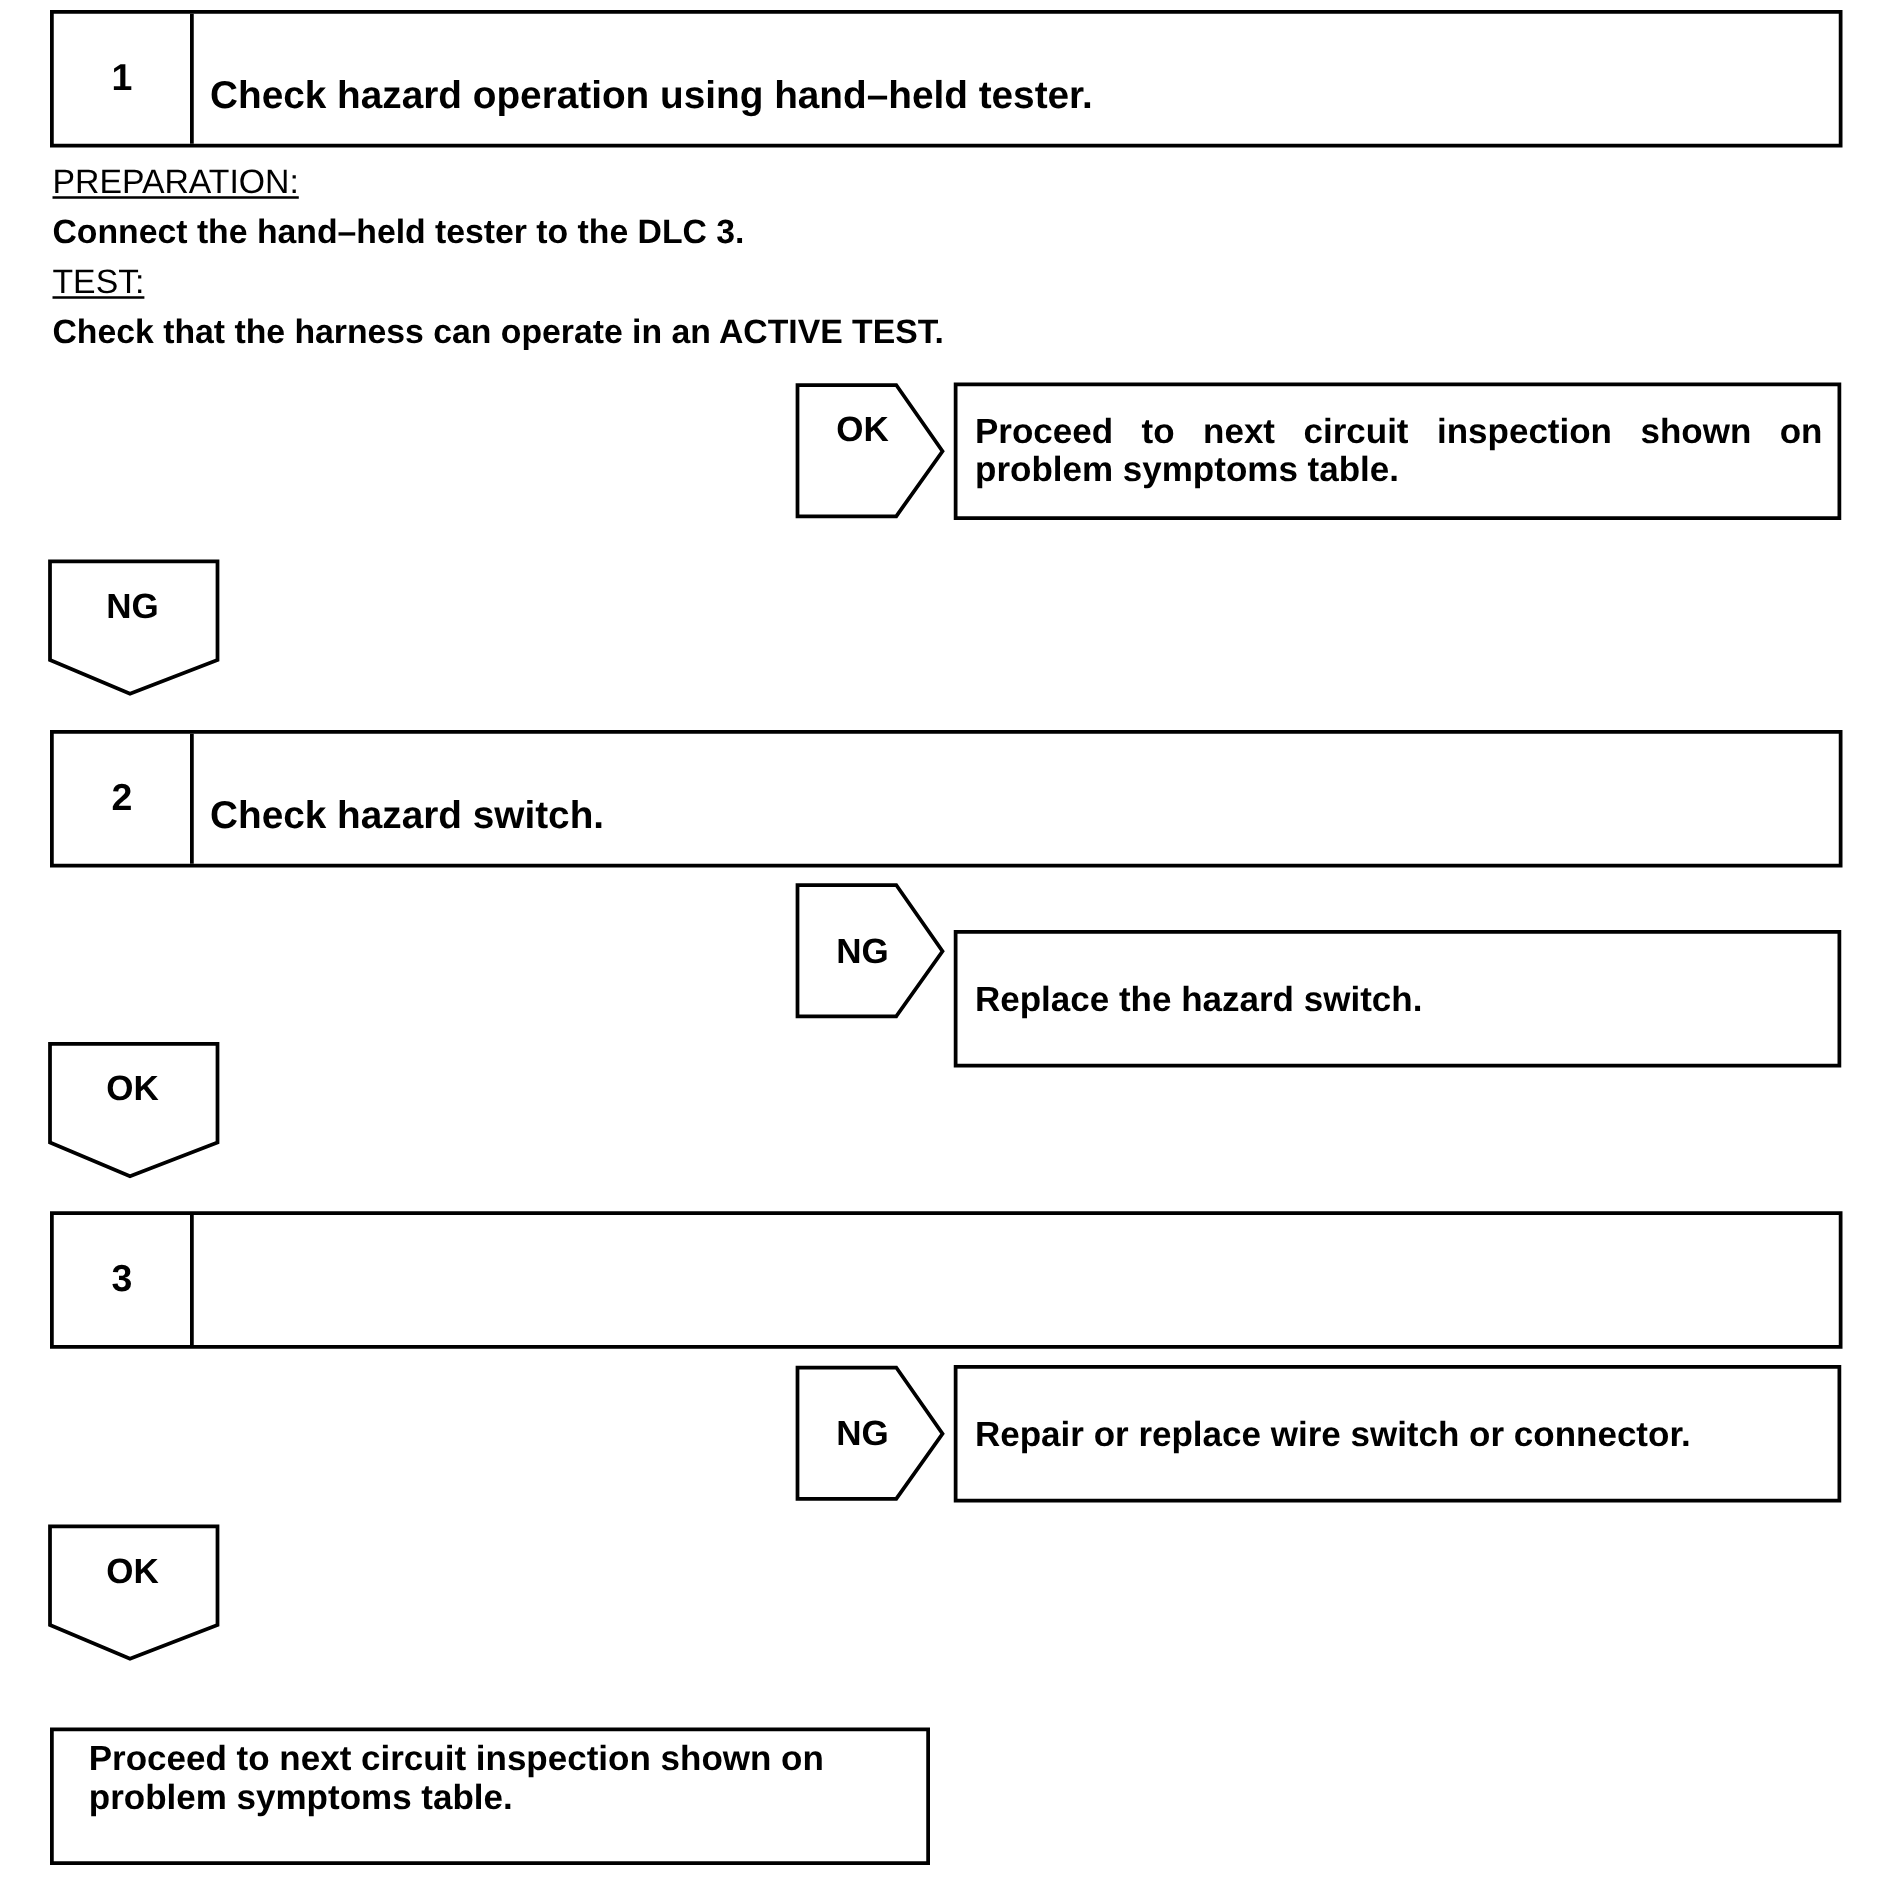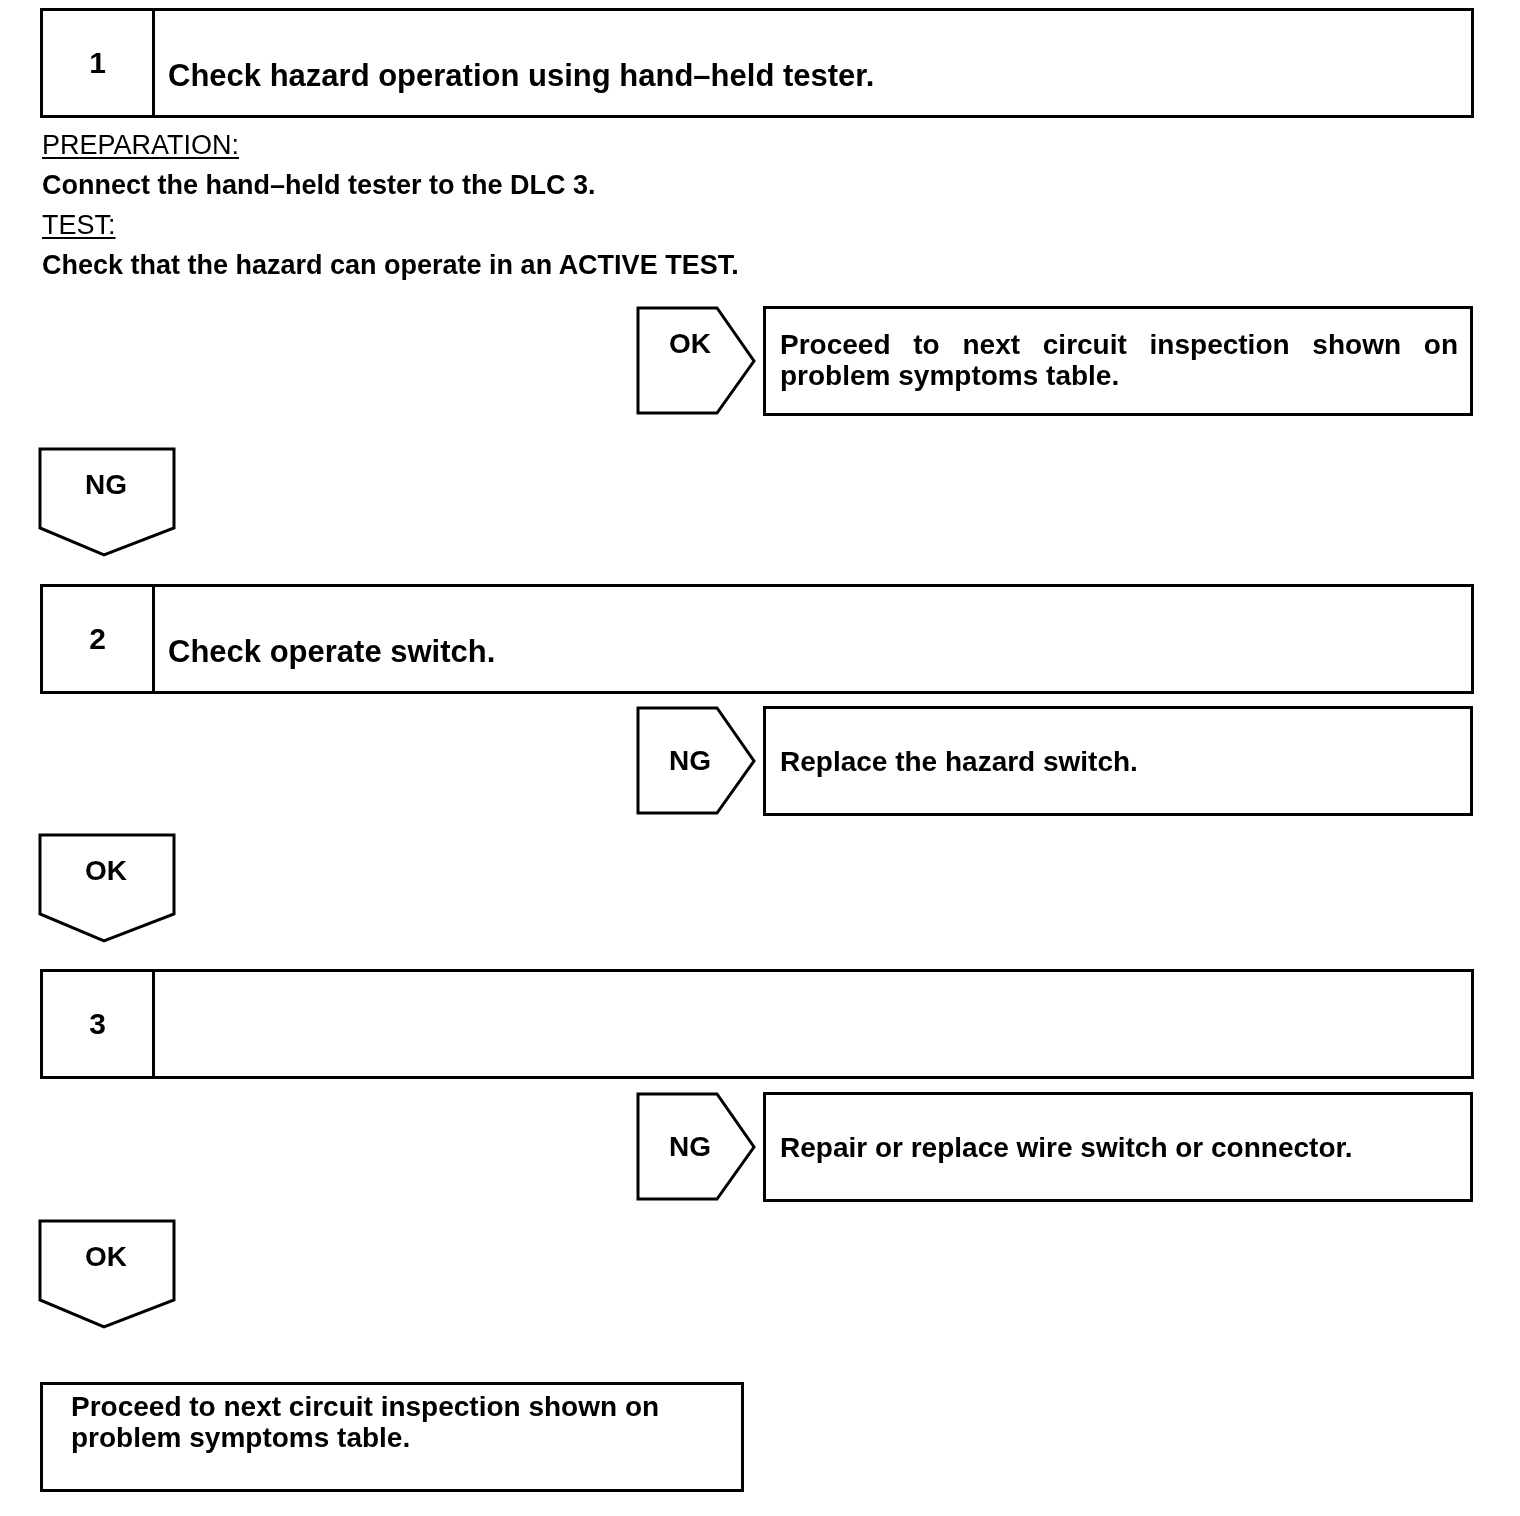--- a/index.html
+++ b/index.html
@@ -39,51 +39,51 @@
 <body>
 
 <div class="step-box" style="top:8px;">
   <div class="step-num">1</div>
   <div class="step-title">Check hazard operation using hand–held tester.</div>
 </div>
 
 <div class="label-heading" style="top:130px;">PREPARATION:</div>
 <div class="body-text" style="top:170px;">Connect the hand–held tester to the DLC 3.</div>
 <div class="label-heading" style="top:210px;">TEST:</div>
-<div class="body-text" style="top:250px;">Check that the hazard can operate in an ACTIVE TEST.</div>
+<div class="body-text" style="top:250px;">Check that the harness can operate in an ACTIVE TEST.</div>
 
 <div class="side-arrow" style="top:306px;">
   <svg width="122" height="112">
     <polygon points="2,2 81,2 118,55 81,107 2,107" fill="#fff" stroke="#000" stroke-width="3"></polygon>
   </svg>
   <div class="arr-label">OK</div>
 </div>
 <div class="result-box" style="top:306px;">
   <div class="result-text justify">Proceed to next circuit inspection shown on problem symptoms table.</div>
 </div>
 
 <div class="down-arrow" style="top:447px;">
   <svg width="140" height="112">
     <polygon points="2,2 136,2 136,81 66,108 2,81" fill="#fff" stroke="#000" stroke-width="3"></polygon>
   </svg>
   <div class="arr-label">NG</div>
 </div>
 
 <div class="step-box" style="top:584px;">
   <div class="step-num">2</div>
-  <div class="step-title">Check operate switch.</div>
+  <div class="step-title">Check hazard switch.</div>
 </div>
 
 <div class="side-arrow" style="top:706px;">
   <svg width="122" height="112">
     <polygon points="2,2 81,2 118,55 81,107 2,107" fill="#fff" stroke="#000" stroke-width="3"></polygon>
   </svg>
   <div class="arr-label" style="height:110px;">NG</div>
 </div>
-<div class="result-box" style="top:706px;">
+<div class="result-box" style="top:744px;">
   <div class="result-text one-line">Replace the hazard switch.</div>
 </div>
 
 <div class="down-arrow" style="top:833px;">
   <svg width="140" height="112">
     <polygon points="2,2 136,2 136,81 66,108 2,81" fill="#fff" stroke="#000" stroke-width="3"></polygon>
   </svg>
   <div class="arr-label">OK</div>
 </div>
 

